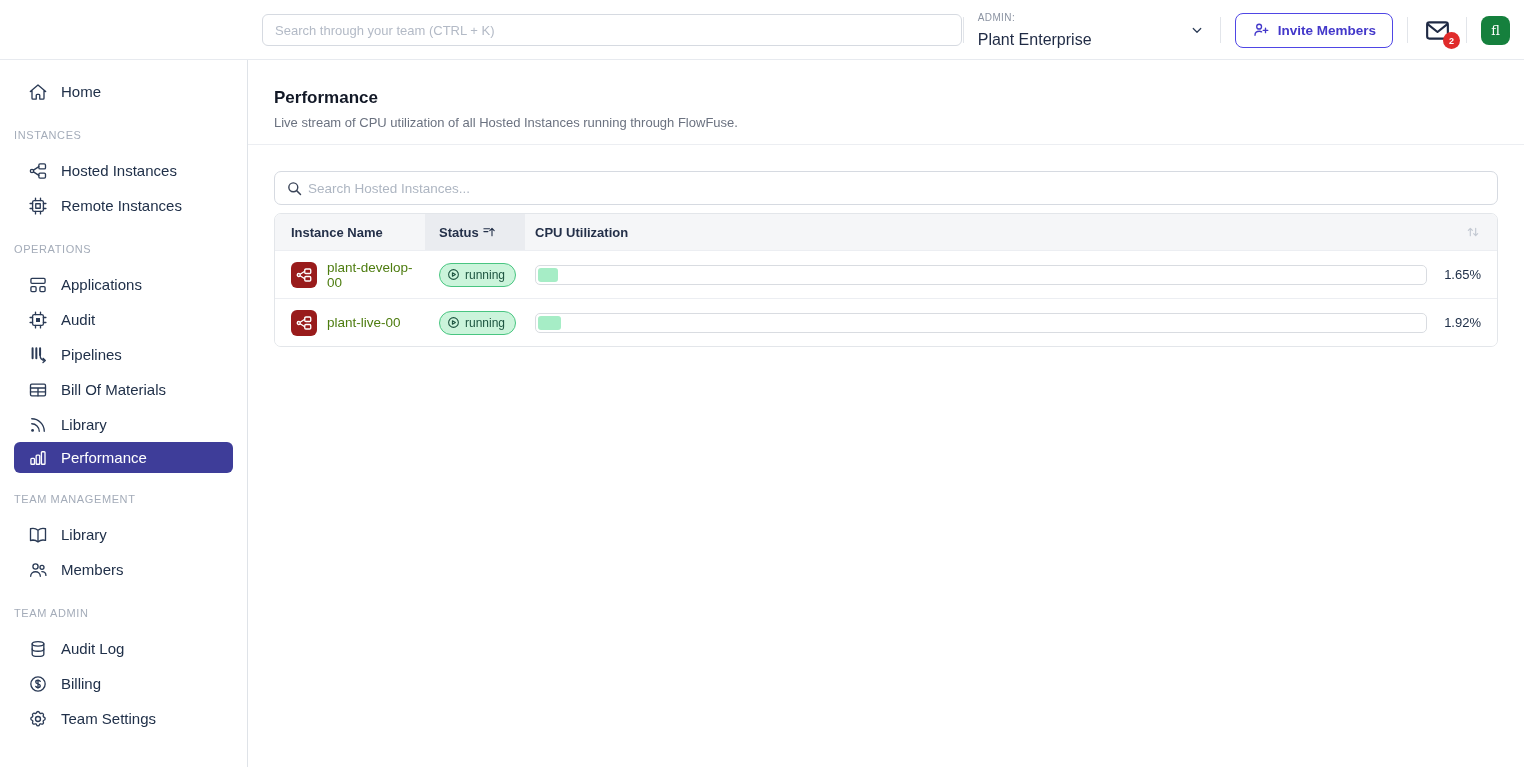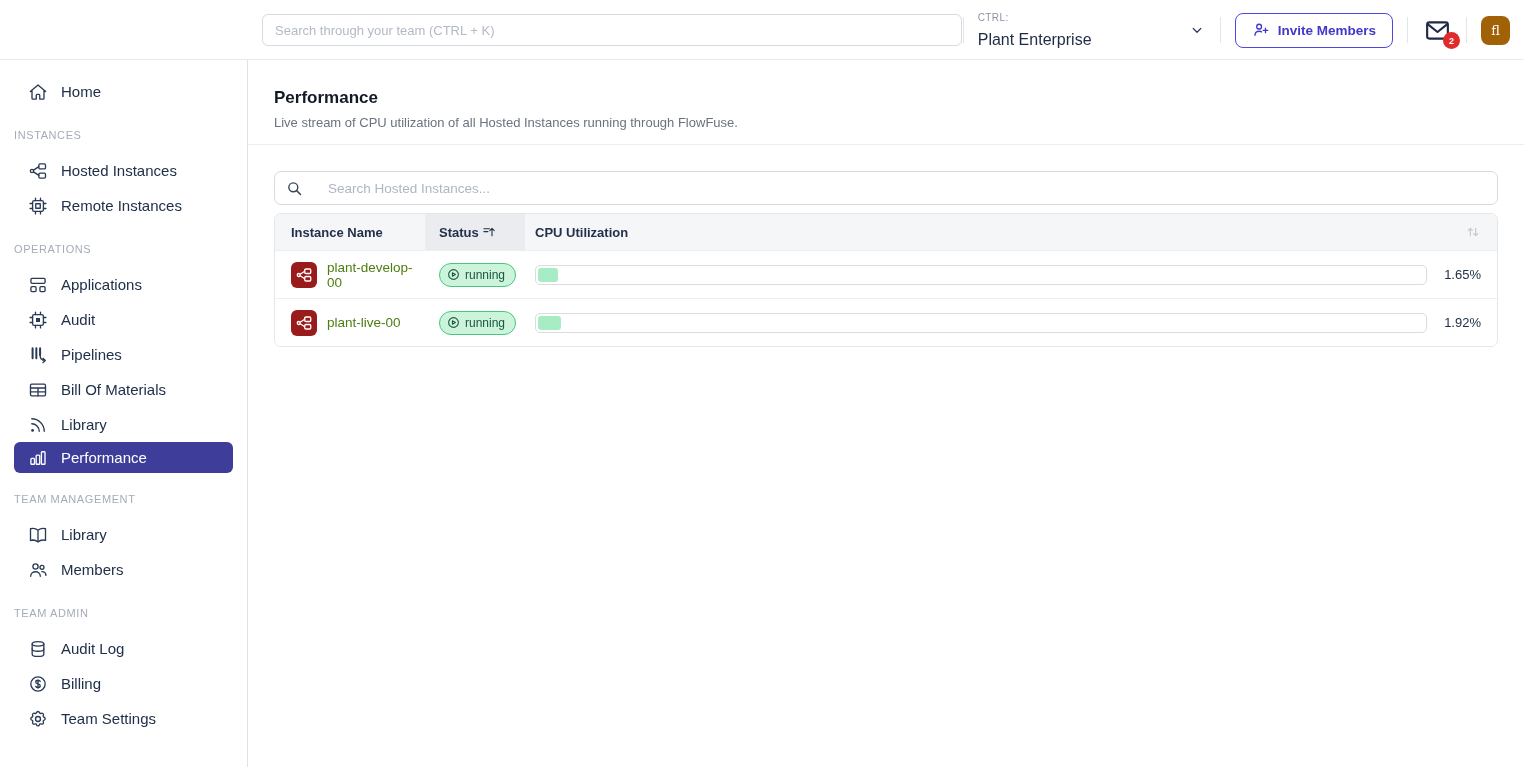--- a/index.html
+++ b/index.html
@@ -25,21 +25,21 @@
   .team-name { font-size:16px; color:#1f2a44; margin-top:8px; }
   .chev { color:#3b4456; display:flex; }
 
   .invite-btn { display:flex; align-items:center; gap:8px; height:35px; padding:0 16px;
     border:1.5px solid #4f46e5; border-radius:8px; background:#fff; color:#4338ca;
     font-size:13.5px; font-weight:700; cursor:pointer; font-family:inherit; }
 
   .mail-wrap { position:relative; width:30px; height:30px; display:flex; align-items:center; justify-content:center; cursor:pointer; }
   .mail-badge { position:absolute; right:-8px; bottom:-4px; width:17px; height:17px; border-radius:50%;
     background:#e02b2b; color:#fff; font-size:9px; font-weight:700; display:flex; align-items:center; justify-content:center; }
-  .avatar { width:29px; height:29px; border-radius:8px; background:#a16207; color:#fff;
+  .avatar { width:29px; height:29px; border-radius:8px; background:#15803d; color:#fff;
     font-size:13px; display:flex; align-items:center; justify-content:center; cursor:pointer;
     font-family:"DejaVu Serif",serif; }
 
   
   .sidebar { position:absolute; top:60px; left:0; bottom:0; width:248px; background:#fff;
     border-right:1px solid #dfe3e8; padding-top:14px; }
   .side-item { display:flex; align-items:center; gap:13px; height:35px; padding-left:28px;
     font-size:15px; color:#203049; cursor:pointer; }
   .side-item svg { flex:0 0 auto; }
   .side-item.active { background:#3e3d99; color:#fff; border-radius:6px;
@@ -50,21 +50,21 @@
   .side-item.active .icn { stroke:#fff; }
   .icn-fill { fill:#2a3a55; stroke:none; }
 
   
   .main { position:absolute; top:60px; left:248px; right:0; bottom:0; background:#fff; overflow:hidden; }
   .page-head { padding:28px 26px 14px; border-bottom:1px solid #eceef2; }
   .page-title { font-size:17px; font-weight:700; color:#121826; }
   .page-sub { font-size:13px; color:#6b7280; margin-top:7px; }
 
   .content { padding:26px; }
-  .inst-search { display:flex; align-items:center; gap:25px; height:34px; border:1px solid #d6dae1;
+  .inst-search { display:flex; align-items:center; gap:5px; height:34px; border:1px solid #d6dae1;
     border-radius:7px; padding:0 11px; margin-bottom:8px; background:#fff; }
   .inst-search input { border:none; outline:none; flex:1; font-size:13.5px; color:#203049; font-family:inherit; }
   .inst-search input::placeholder { color:#aeb6c2; }
 
   .table { border:1px solid #e3e6ea; border-radius:7px; overflow:hidden; }
   .thead { display:flex; align-items:stretch; height:36px; background:#f5f6f8;
     font-size:13px; font-weight:700; color:#243049; }
   .th { display:flex; align-items:center; }
   .th-name { width:150px; padding-left:16px; }
   .th-status { width:100px; padding-left:14px; background:#eaecf0; gap:3px; cursor:pointer; }
@@ -88,21 +88,21 @@
 <body>
 
 <header class="topbar">
 
   <input class="topbar-search" placeholder="Search through your team (CTRL + K)" style="">
 
   <div class="topbar-right">
     <div class="vdiv"></div>
     <div class="team-select">
       <div>
-        <div class="team-label">CTRL:</div>
+        <div class="team-label">ADMIN:</div>
         <div class="team-name">Plant Enterprise</div>
       </div>
       <span class="chev">
         <svg width="18" height="18" viewBox="0 0 24 24" class="icn">
             <path d="M7 10l5 5 5-5"></path>
           </svg>
       </span>
     </div>
     <div class="vdiv"></div>
     <button class="invite-btn">

